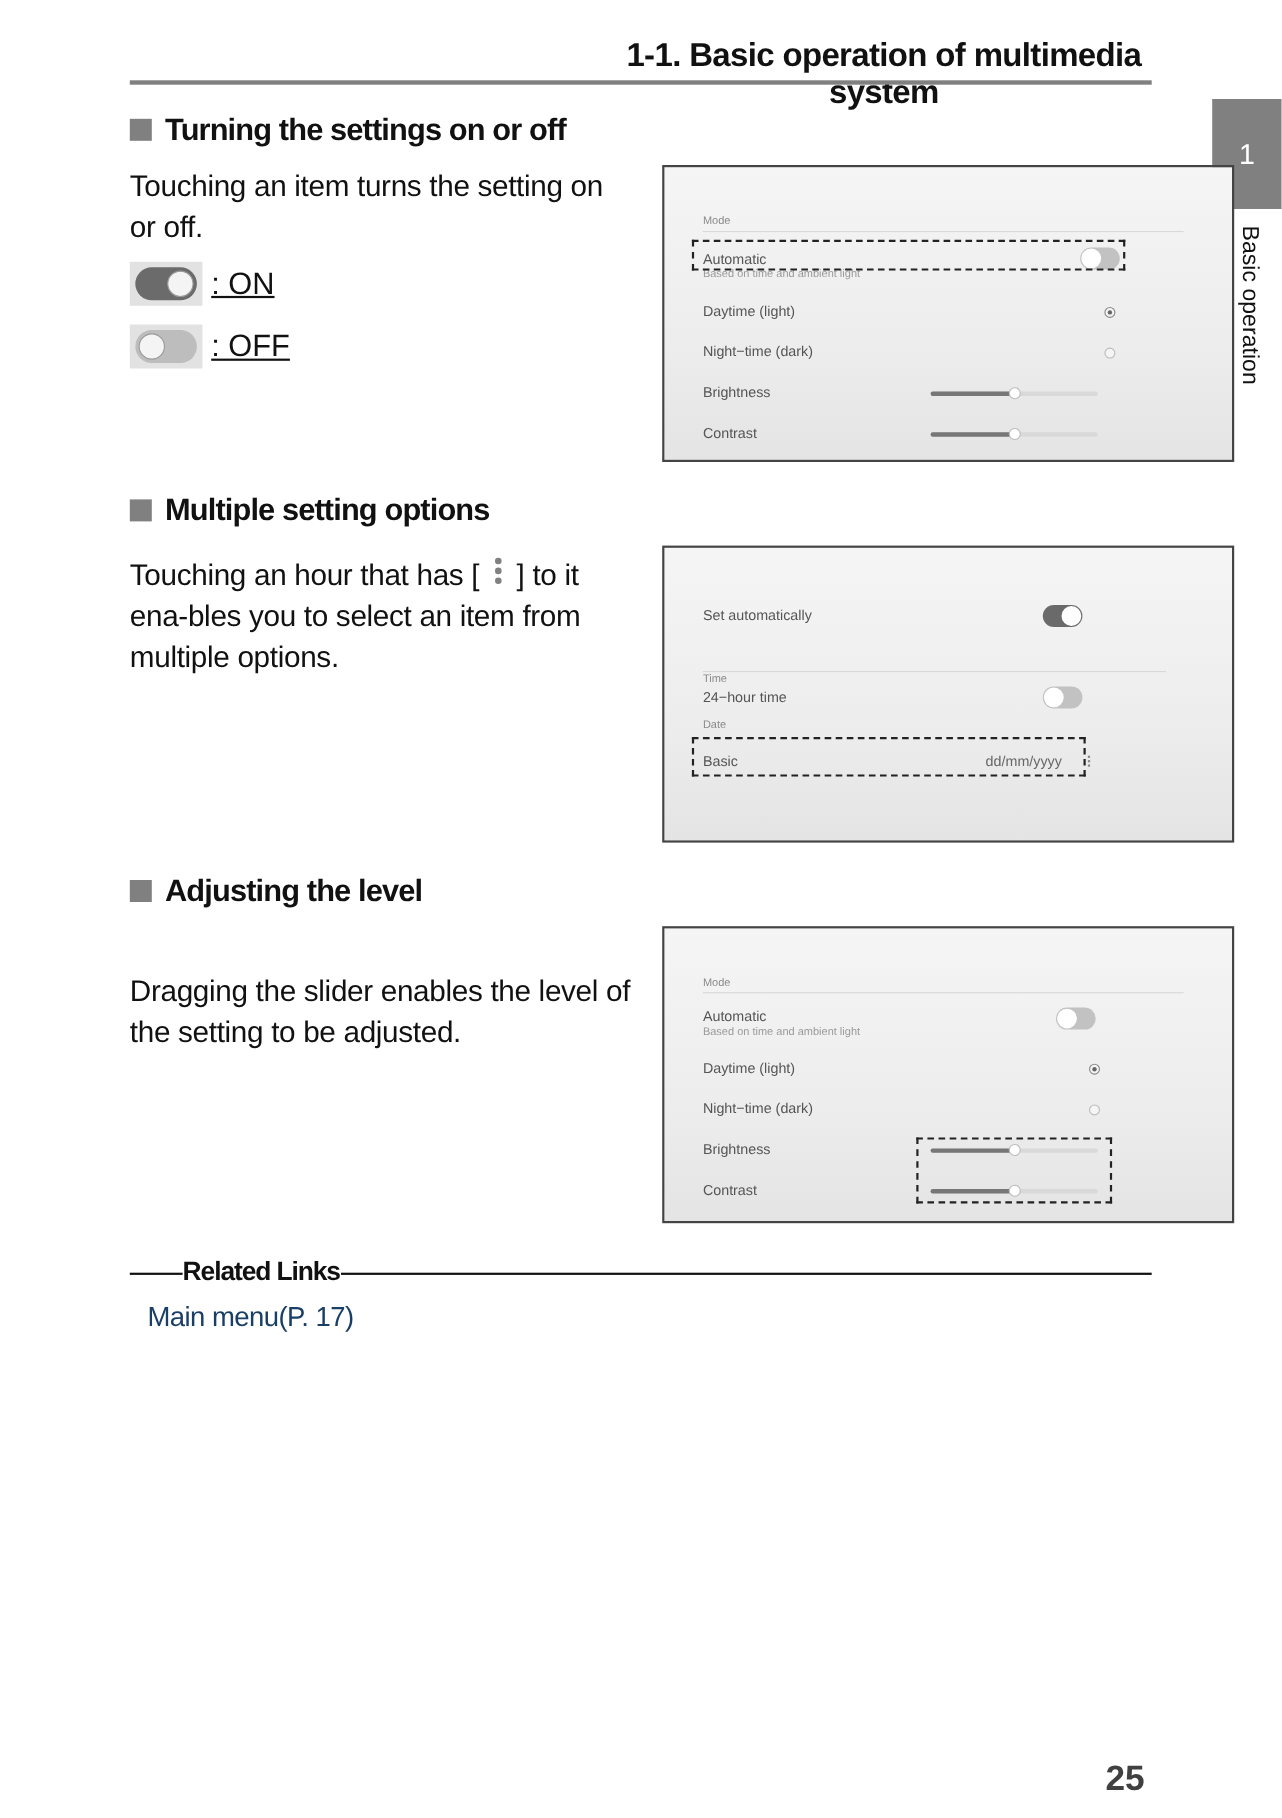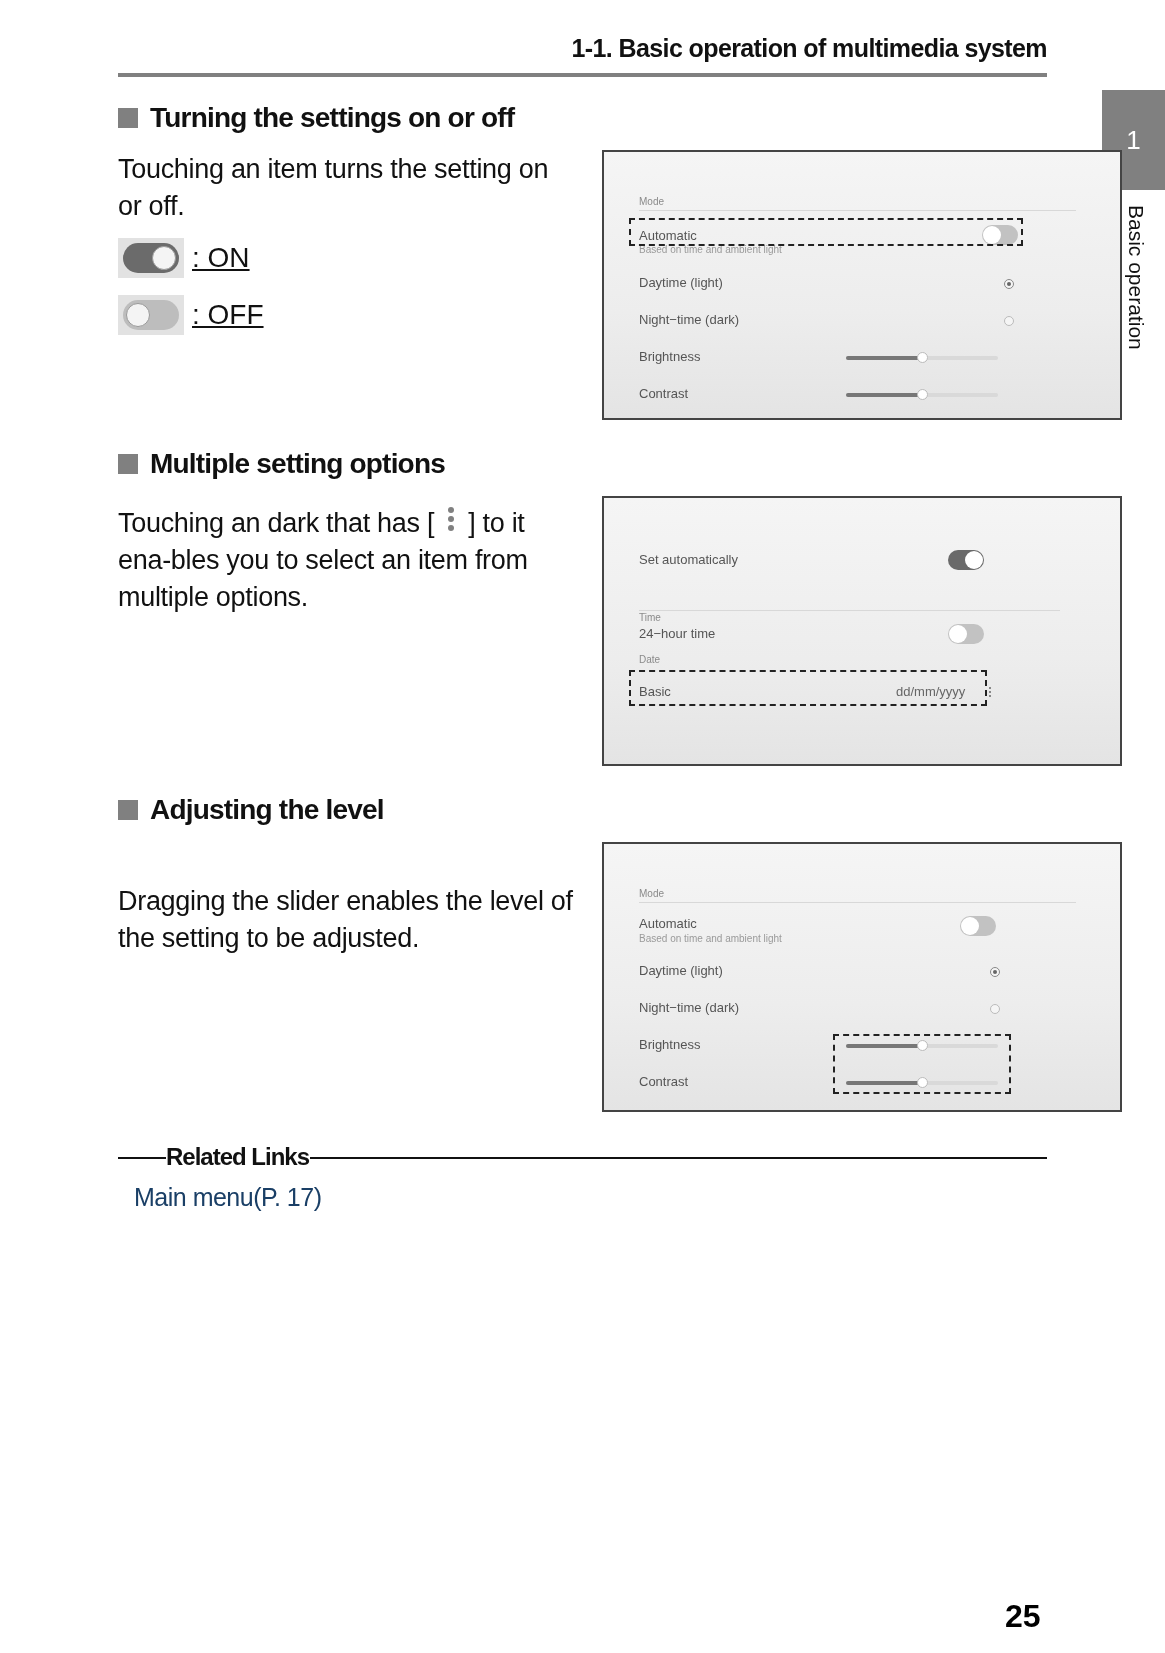--- a/index.html
+++ b/index.html
@@ -1,22 +1,22 @@
 <!DOCTYPE html>
 <html><head>
 <meta charset="utf-8">
 <style>
   html, body { margin:0; padding:0; background:#ffffff; }
   body { width:1165px; height:1653px; position:relative; overflow:hidden;
          font-family:"Liberation Sans", sans-serif; color:#111; }
   .abs { position:absolute; }
 
   
-  .header-title { left:560px; top:34px; width:487px; text-align:right;
-    font-size:25px; font-weight:bold; letter-spacing:-0.6px; color:#111; }
+  .header-title { left:560px; top:34px; width:487px; text-align:center;
+    font-size:30px; font-weight:bold; letter-spacing:-0.6px; color:#111; }
   .header-rule { left:118px; top:73px; width:929px; height:4px; background:#808080; }
 
   
   .side-tab { left:1102px; top:90px; width:63px; height:100px; background:#808080;
     color:#fff; font-size:26px; display:flex; align-items:center; justify-content:center; }
   .side-label { left:1100px; top:205px; width:60px; height:180px; }
   .side-label span { position:absolute; left:48px; top:0; transform-origin:0 0;
     transform:rotate(90deg); white-space:nowrap; font-size:21px; color:#111; }
 
   
@@ -62,21 +62,21 @@
   .kebab-small { position:absolute; display:flex; flex-direction:column; gap:2px; }
   .kebab-small i { width:2px; height:2px; background:#888; display:block; }
 
   
   .rl-wrap { left:118px; top:1145px; width:929px; height:26px;text-align:right; }
   .rl-line-l { position:absolute; left:0; top:12px; width:48px; height:2px; background:#111; }
   .rl-label { position:absolute; left:48px; top:-2px; font-size:24px; font-weight:bold; letter-spacing:-1px; color:#111; }
   .rl-line-r { position:absolute; left:192px; right:0; top:12px; height:2px; background:#111; }
   .rl-link { left:134px; top:1183px; font-size:25px; color:#1a3f66; letter-spacing:-0.5px; cursor:pointer; }
 
-  .page-num { left:1005px; top:1598px; font-size:32px; font-weight:bold; color:#000000; }
+  .page-num { left:1005px; top:1598px; font-size:32px; font-weight:bold; color:#404040; }
 </style>
 </head>
 <body>
 
 <div class="abs header-title">1-1. Basic operation of multimedia system</div>
 <div class="abs header-rule"></div>
 
 <div class="abs side-tab">
   <span>1</span>
 </div>
@@ -134,21 +134,21 @@
     <div class="fill" style="width:76px;"></div>
       <div class="thumb" style="left:76px;"></div>
   </div>
 </div>
 
 <div class="abs sec-head" style="top:448px;">
   <span class="sq"></span>
   <span>Multiple setting options</span>
 </div>
 <div class="abs para" style="top:505px;">
-  <span>Touching an dark that has [</span><span class="kebab-inline">
+  <span>Touching an hour that has [</span><span class="kebab-inline">
       <i></i>
       <i></i>
       <i></i>
     </span><span>] to it ena-bles you to select an item from multiple options.</span>
 </div>
 
 <div class="abs screen" style="top:496px;">
   <div class="s-item" style="top:54px;">Set automatically</div>
   <div class="tog on" style="left:344px; top:52px;">
       <div class="knob"></div>

